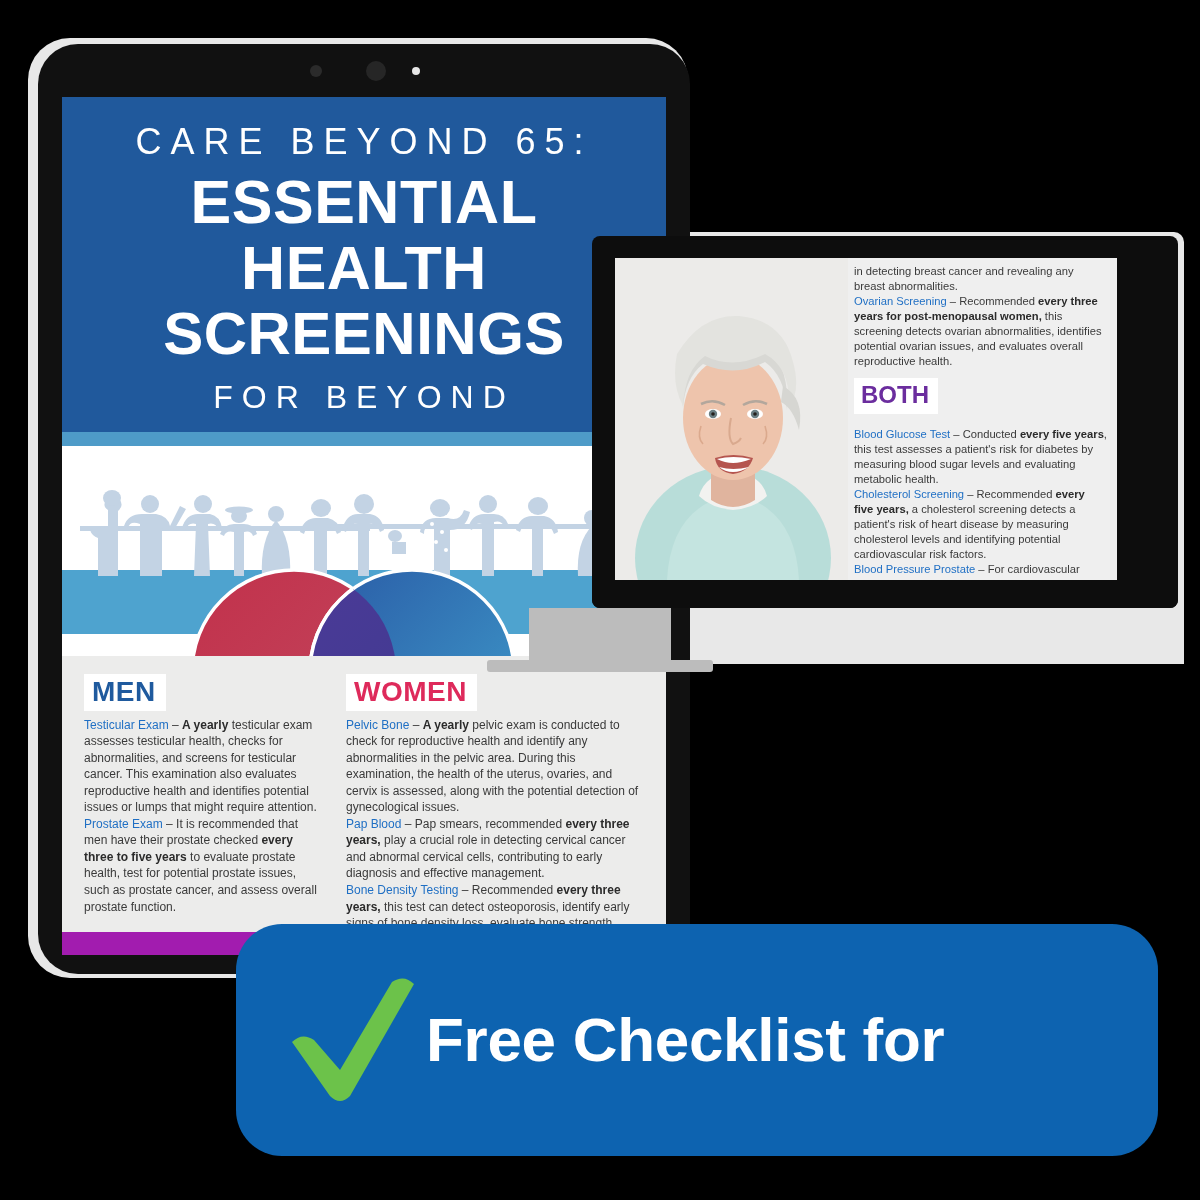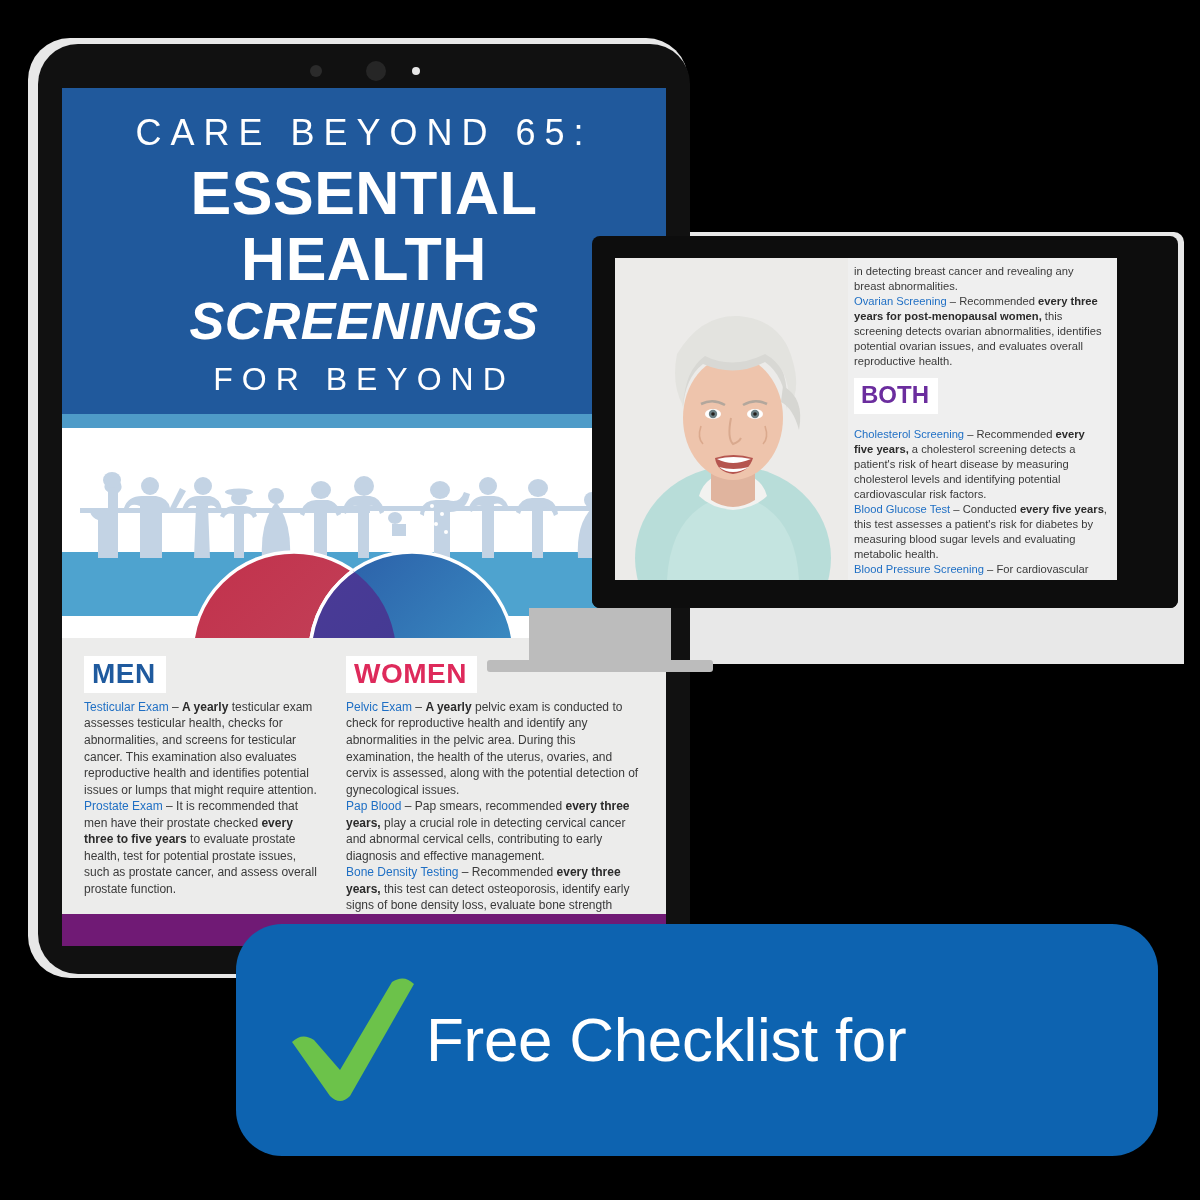--- a/index.html
+++ b/index.html
@@ -15,28 +15,28 @@
 
   
   .tablet{position:absolute;left:38px;top:44px;width:652px;height:930px;
       background:#111111;border-radius:40px;}
   .tablet-cam{position:absolute;top:10px;left:0;width:100%;height:34px;}
   .dot{position:absolute;top:50%;transform:translateY(-50%);border-radius:50%;background:#2b2b2b;}
   .dot.d1{left:272px;width:12px;height:12px;}
   .dot.d2{left:328px;width:20px;height:20px;background:#262626;}
   .dot.d3{left:374px;width:8px;height:8px;background:#e6e6e6;}
 
-  .tablet-screen{position:absolute;left:24px;top:44px;width:604px;height:858px;
-      background:#701a75;overflow:hidden;}
+  .tablet-screen{position:absolute;left:24px;top:53px;width:604px;height:858px;
+      background:#a21caf;overflow:hidden;}
 
   
   .poster-head{background:#20599c;padding:22px 24px 16px;text-align:center;}
   .ph-l1{color:#fff;font-size:36px;letter-spacing:9px;font-weight:400;line-height:1.25;}
   .ph-l2{color:#fff;font-size:61px;font-weight:700;line-height:1.08;margin-top:6px;letter-spacing:.5px;}
-  .ph-l3{color:#fff;font-size:52px;font-weight:700;line-height:1.08;letter-spacing:.5px;font-style:italic;}
+  .ph-l3{color:#fff;font-size:60px;font-weight:700;line-height:1.08;letter-spacing:.5px;}
   .ph-l4{color:#fff;font-size:32px;letter-spacing:9px;font-weight:400;margin-top:12px;}
   .poster-stripe{height:14px;background:#4e9bc8;}
 
   
   .illus{position:relative;height:210px;background:#ffffff;overflow:hidden;}
   .illus .waterband{position:absolute;left:0;right:0;top:124px;height:64px;background:#4ea3cf;
       border-radius:0 34px 34px 0;}
   .illus .people{position:absolute;left:0;top:34px;width:100%;height:96px;}
   .illus .venn{position:absolute;left:0;top:96px;width:100%;height:260px;}
 
@@ -65,21 +65,21 @@
       background:#bcbcbc;}
   .mon-base{position:absolute;left:50%;transform:translateX(-50%);top:660px;width:226px;height:12px;
       background:#bcbcbc;border-radius:3px;}
   .mon-below{position:absolute;left:584px;top:600px;width:600px;height:64px;background:#e8e8e8;}
 
   
   .cta{position:absolute;left:236px;top:924px;width:922px;height:232px;
       background:#0d63b0;border-radius:46px;display:flex;align-items:center;
       padding:0 30px 0 40px;box-sizing:border-box;}
   .cta-check{flex:0 0 150px;height:140px;position:relative;}
-  .cta-text{color:#fff;font-size:62px;font-weight:400;line-height:1.12;letter-spacing:-.3px;}
+  .cta-text{color:#fff;font-size:62px;font-weight:700;line-height:1.12;letter-spacing:-.3px;}
 </style>
 </head>
 <body>
 
 <div class="stage">
 
   <div class="tablet-shadow"></div>
   <div class="monitor-shadow"></div>
   <div class="mon-below"></div>
 
@@ -179,21 +179,21 @@
             <span class="hl">Testicular Exam</span><span> – </span><span class="bb">A yearly</span><span> testicular exam assesses testicular health, checks for abnormalities, and screens for testicular cancer. This examination also evaluates reproductive health and identifies potential issues or lumps that might require attention.</span>
           </div>
           <div class="body-txt">
             <span class="hl">Prostate Exam</span><span> – </span><span>It is recommended that men have their prostate checked </span><span class="bb">every three to five years</span><span> to evaluate prostate health, test for potential prostate issues, such as prostate cancer, and assess overall prostate function.</span>
           </div>
         </div>
 
         <div class="col women">
           <div class="chip women">WOMEN</div>
           <div class="body-txt">
-            <span class="hl">Pelvic Exam</span><span> – </span><span class="bb">A yearly</span><span> pelvic exam is conducted to check for reproductive health and identify any abnormalities in the pelvic area. During this examination, the health of the uterus, ovaries, and cervix is assessed, along with the potential detection of gynecological issues.</span>
+            <span class="hl">Pelvic Bone</span><span> – </span><span class="bb">A yearly</span><span> pelvic exam is conducted to check for reproductive health and identify any abnormalities in the pelvic area. During this examination, the health of the uterus, ovaries, and cervix is assessed, along with the potential detection of gynecological issues.</span>
           </div>
           <div class="body-txt">
             <span class="hl">Pap Blood</span><span> – </span><span>Pap smears, recommended </span><span class="bb">every three years,</span><span> play a crucial role in detecting cervical cancer and abnormal cervical cells, contributing to early diagnosis and effective management.</span>
           </div>
           <div class="body-txt">
             <span class="hl">Bone Density Testing</span><span> – </span><span>Recommended </span><span class="bb">every three years,</span><span> this test can detect osteoporosis, identify early signs of bone density loss, evaluate bone strength</span>
           </div>
         </div>
 
       </div>
@@ -233,27 +233,27 @@
 
       <div class="mon-text">
         <div>in detecting breast cancer and revealing any breast abnormalities.</div>
         <div>
           <span class="hl">Ovarian Screening</span><span> – </span><span>Recommended </span><span class="bb">every three years for post-menopausal women,</span><span> this screening detects ovarian abnormalities, identifies potential ovarian issues, and evaluates overall reproductive health.</span>
         </div>
         <div style="margin:9px 0 7px 0;">
           <span class="chip both">BOTH</span>
         </div>
         <div>
+          <span class="hl">Blood Glucose Test</span><span> – </span><span>Conducted </span><span class="bb">every five years</span><span>, this test assesses a patient's risk for diabetes by measuring blood sugar levels and evaluating metabolic health.</span>
+        </div>
+        <div>
           <span class="hl">Cholesterol Screening</span><span> – </span><span>Recommended </span><span class="bb">every five years,</span><span> a cholesterol screening detects a patient's risk of heart disease by measuring cholesterol levels and identifying potential cardiovascular risk factors.</span>
         </div>
         <div>
-          <span class="hl">Blood Glucose Test</span><span> – </span><span>Conducted </span><span class="bb">every five years</span><span>, this test assesses a patient's risk for diabetes by measuring blood sugar levels and evaluating metabolic health.</span>
-        </div>
-        <div>
-          <span class="hl">Blood Pressure Screening</span><span> – </span><span>For cardiovascular health and hypertension monitoring, a blood pressure screening is advised </span><span class="bb">every two years</span><span>.</span>
+          <span class="hl">Blood Pressure Prostate</span><span> – </span><span>For cardiovascular health and hypertension monitoring, a blood pressure screening is advised </span><span class="bb">every two years</span><span>.</span>
         </div>
         <div>
           <span class="hl">Colonoscopy</span><span> - </span><span>Colonoscopies are recommended </span><span class="bb">every 10 years</span><span> to assess colorectal health, check for colorectal</span>
         </div>
       </div>
 
     </div>
     <div class="mon-chin"></div>
   </div>
   <div class="mon-neck"></div>

